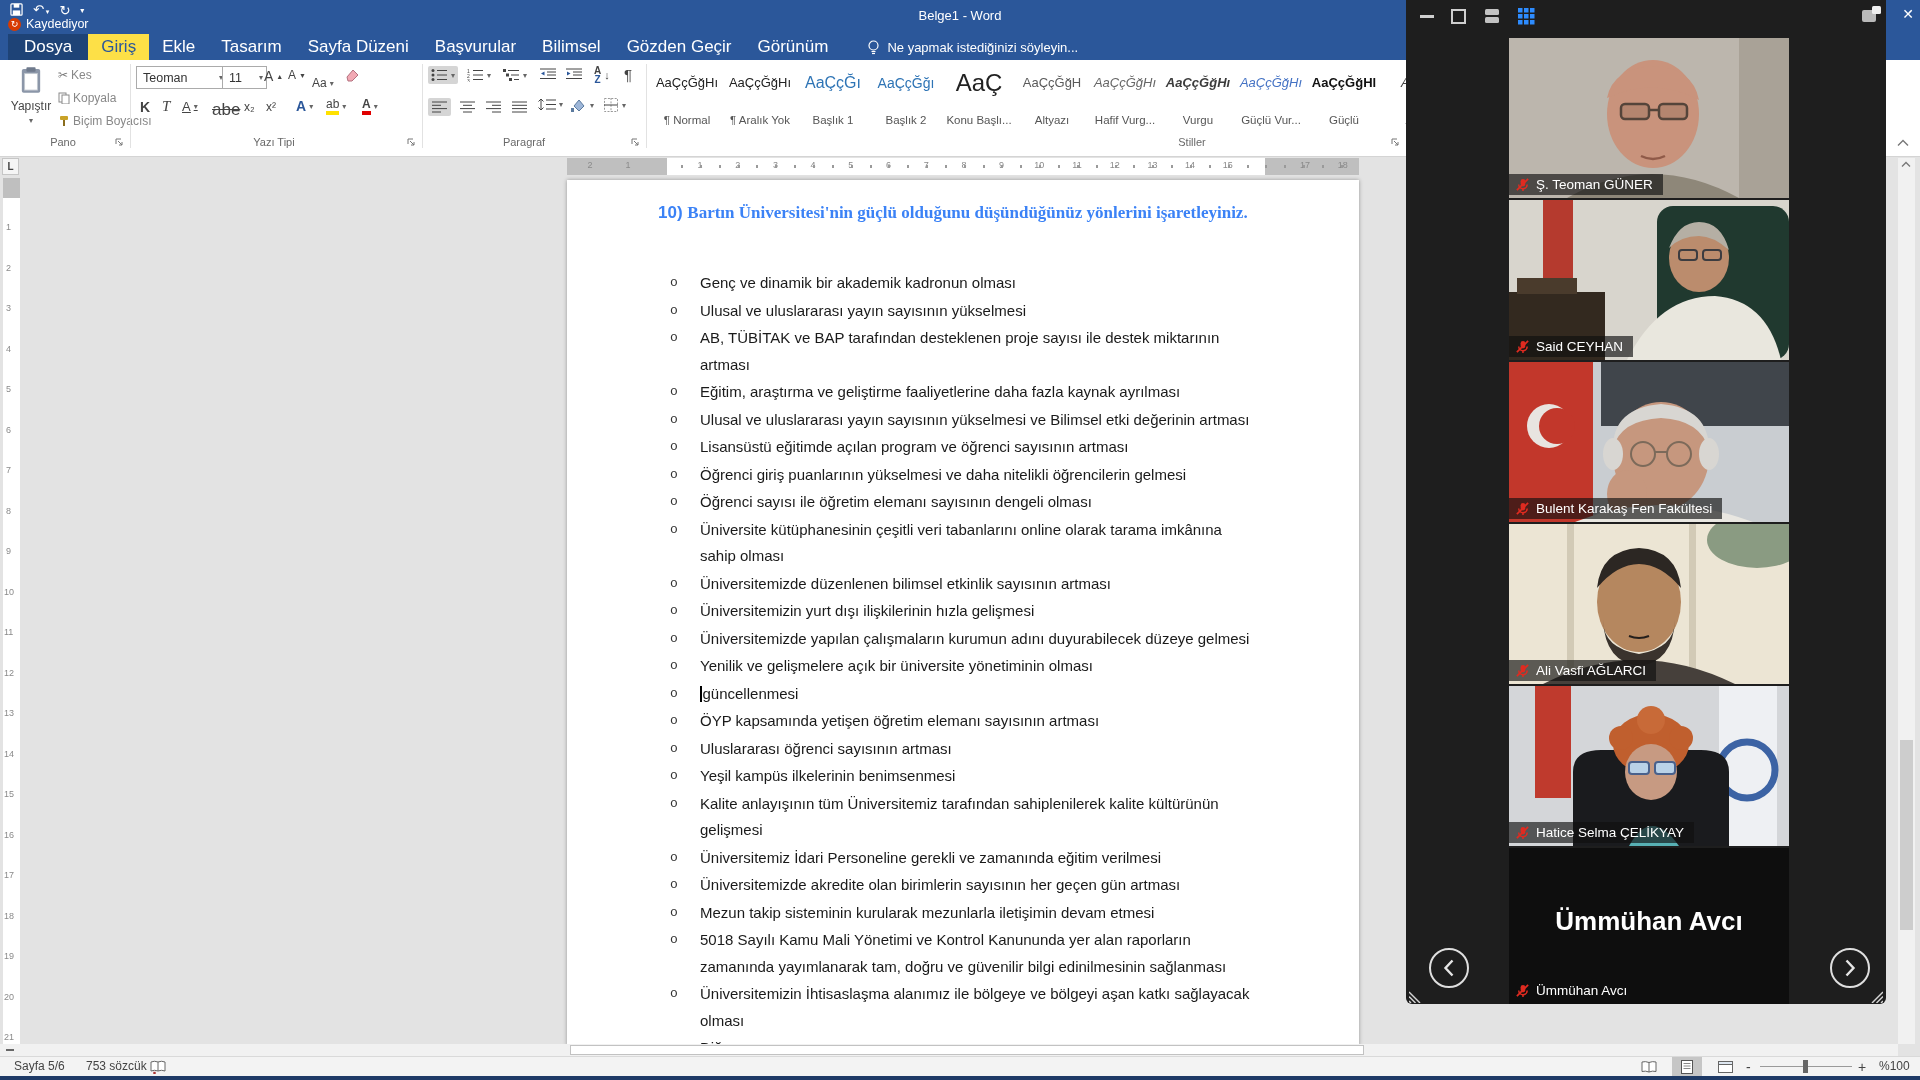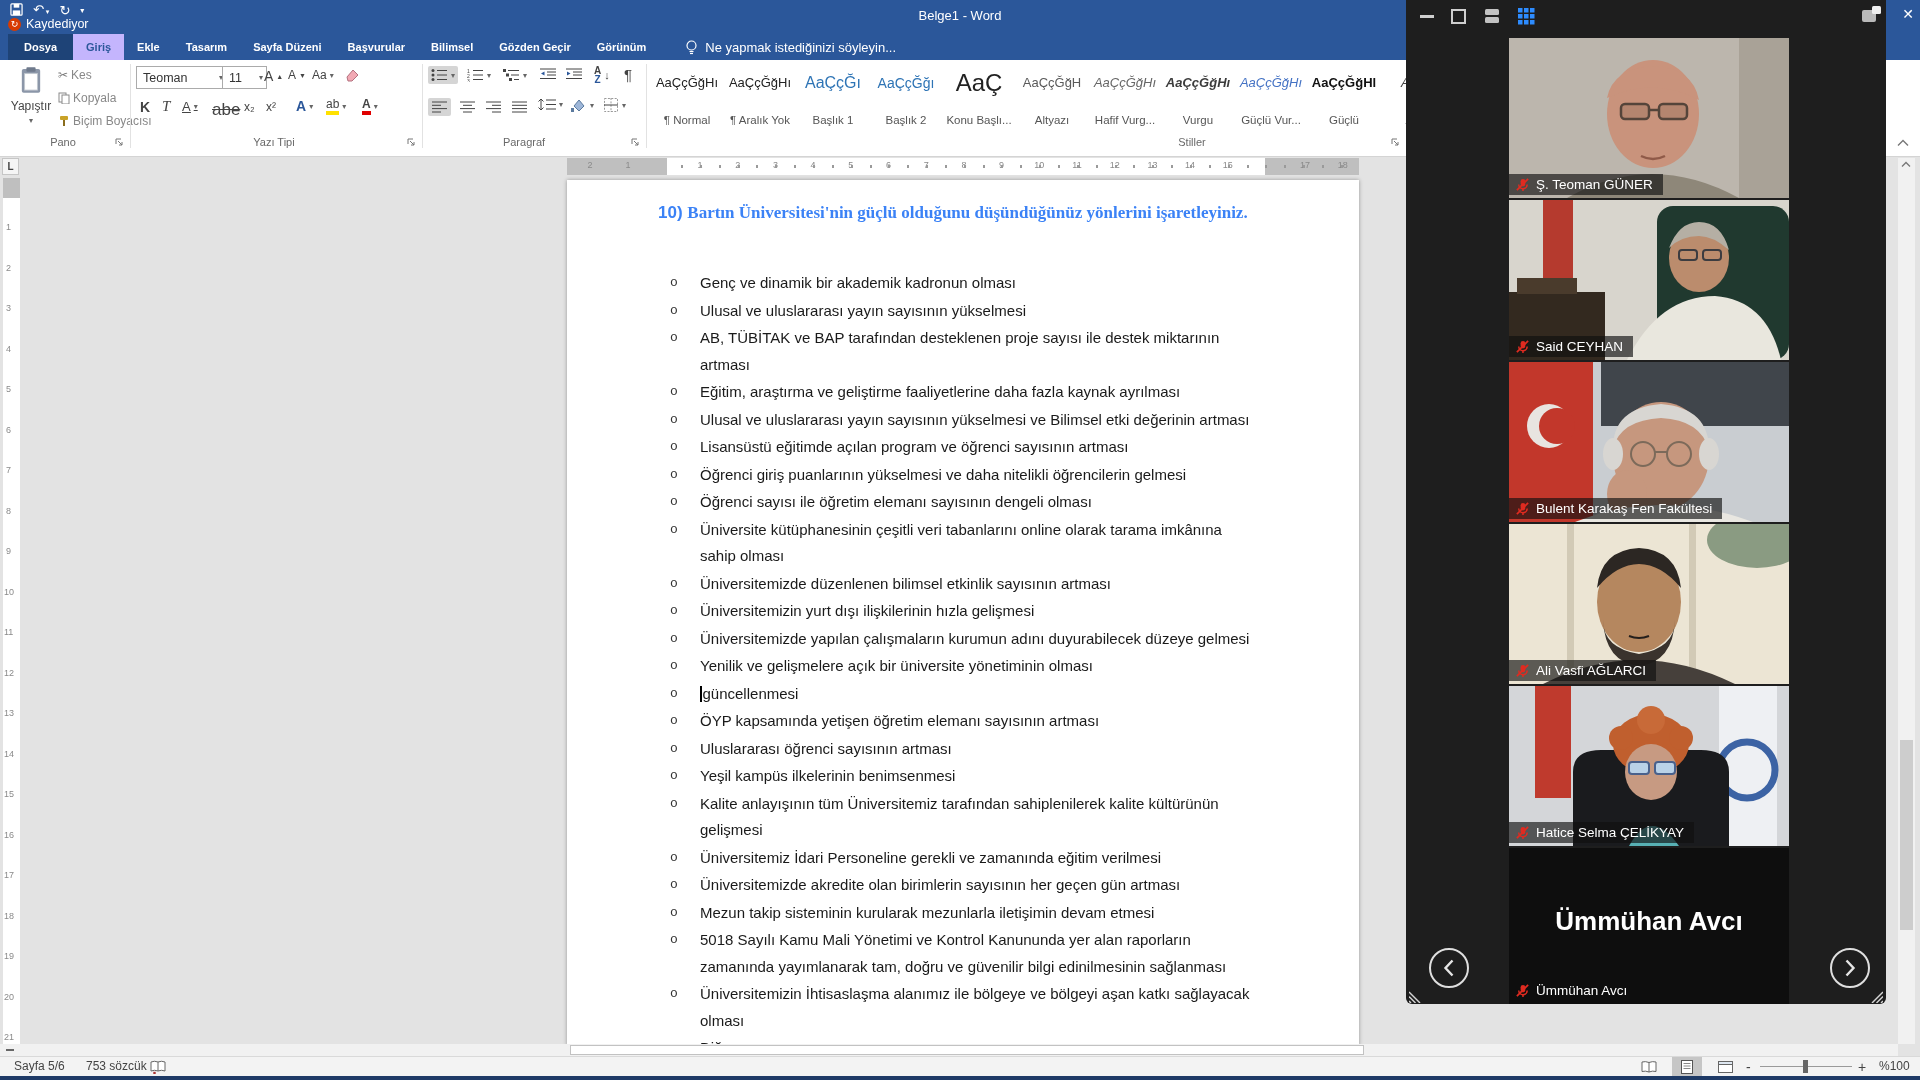--- a/index.html
+++ b/index.html
@@ -7,23 +7,23 @@
   
   #titlebar{position:absolute;left:0;top:0;width:1920px;height:34px;background:#2b579a;color:#fff;}
   #qat{position:absolute;left:10px;top:3px;display:flex;gap:10px;align-items:center;color:#fff;font-size:13px;}
   .qbtn{color:#fff;font-size:13px;line-height:14px;}
   #saving{position:absolute;left:8px;top:17px;display:flex;align-items:center;gap:5px;color:#fff;font-size:12.5px;}
   #save-spinner{width:13px;height:13px;border-radius:50%;background:#d83b01;color:#fff;font-size:9px;line-height:13px;text-align:center;}
   #wintitle{position:absolute;left:0;right:0;top:8px;text-align:center;font-size:13px;color:#fff;}
   #winclose{position:absolute;right:6px;top:6px;font-size:14px;color:#fff;}
   
   #tabstrip{position:absolute;left:0;top:34px;width:1920px;height:26px;background:#2b579a;display:flex;align-items:stretch;padding-left:8px;}
-  .tab{color:#fff;font-size:11px;padding:0 13px;display:flex;align-items:center;white-space:nowrap;font-weight:bold;}
+  .tab{color:#fff;font-size:17px;padding:0 13px;display:flex;align-items:center;white-space:nowrap;}
   .tab.file{background:#1e4377;padding:0 16px;}
-  .tab.active{background:#c4b5fd;color:#2b579a;}
+  .tab.active{background:#fde047;color:#2b579a;}
   #tellme{display:flex;align-items:center;gap:7px;color:#fff;font-size:13px;margin-left:26px;white-space:nowrap;}
   
   #ribbon{position:absolute;left:0;top:60px;width:1920px;height:96px;background:#fff;border-bottom:1px solid #d4d4d4;font-size:12px;color:#444;}
   .gsep{position:absolute;top:4px;height:84px;width:1px;background:#e2e2e2;}
   .glabel{position:absolute;top:76px;font-size:11px;color:#696969;width:120px;text-align:center;}
   .launcher{position:absolute;top:77px;width:11px;height:11px;}
   .rbtn{position:absolute;display:flex;align-items:center;gap:3px;color:#444;font-size:12px;white-space:nowrap;}
   .toggled{background:#d5d5d5;border-radius:2px;}
   .combo{position:absolute;height:21px;border:1px solid #ababab;background:#fff;display:flex;align-items:center;justify-content:space-between;font-size:12.5px;color:#333;padding:0 3px 0 6px;}
   .dd{font-size:8px;color:#666;}
@@ -172,21 +172,21 @@
         <span class="dd">▾</span>
       </div>
     <div class="rbtn" style="left:264px;top:8px;font-size:14px;">
         <span>A</span>
         <span style="font-size:7px;vertical-align:6px;">▲</span>
       </div>
     <div class="rbtn" style="left:288px;top:8px;font-size:12px;">
         <span>A</span>
         <span style="font-size:7px;vertical-align:6px;">▼</span>
       </div>
-    <div class="rbtn" style="left:312px;top:8px;">
+    <div class="rbtn" style="left:312px;top:16px;">
         <span>Aa</span>
         <span class="dd">▾</span>
       </div>
     <div class="rbtn" style="left:344px;top:8px;">
         <svg width="16" height="14" viewBox="0 0 16 14">
           <path d="M3 9 L9 2 L14 7 L8 13 L4 13 Z" fill="#f2a9b4" stroke="#b3707e"></path>
         </svg>
       </div>
     <div class="rbtn boldK" style="left:140px;top:39px;">K</div>
     <div class="rbtn italT" style="left:162px;top:38px;">T</div>

